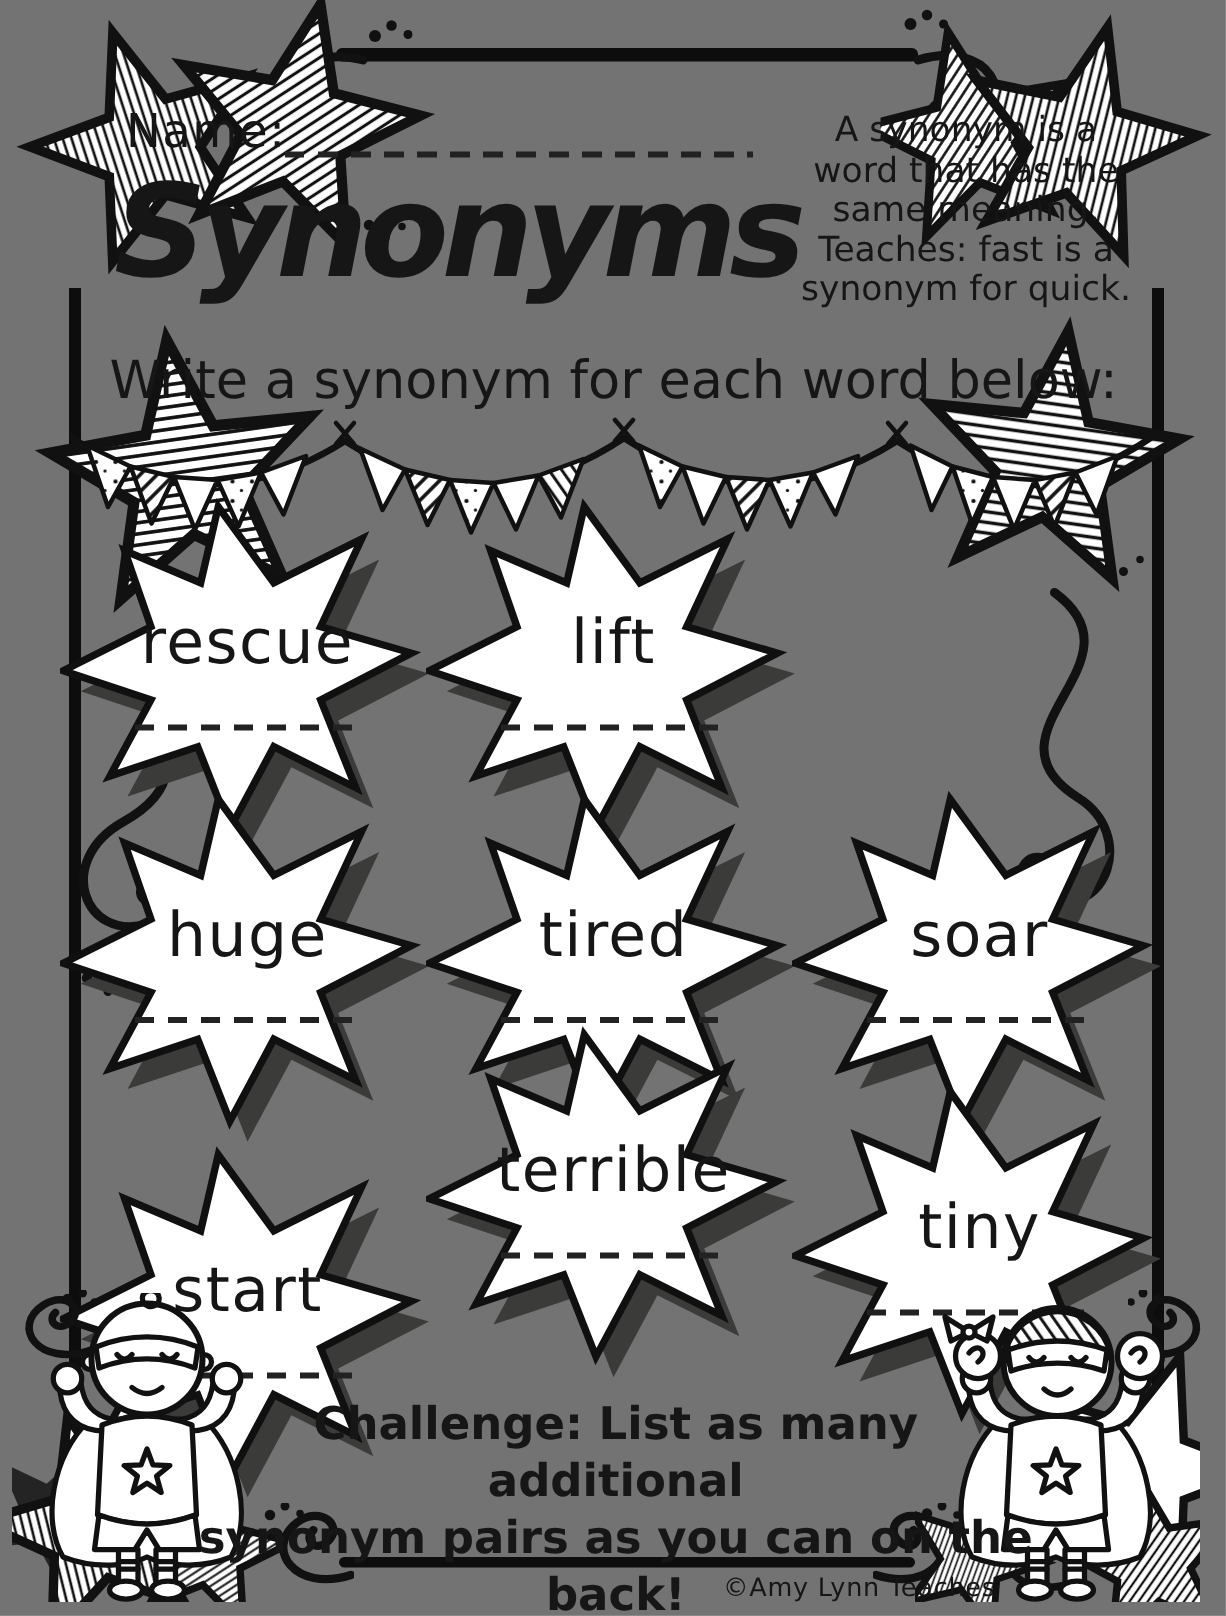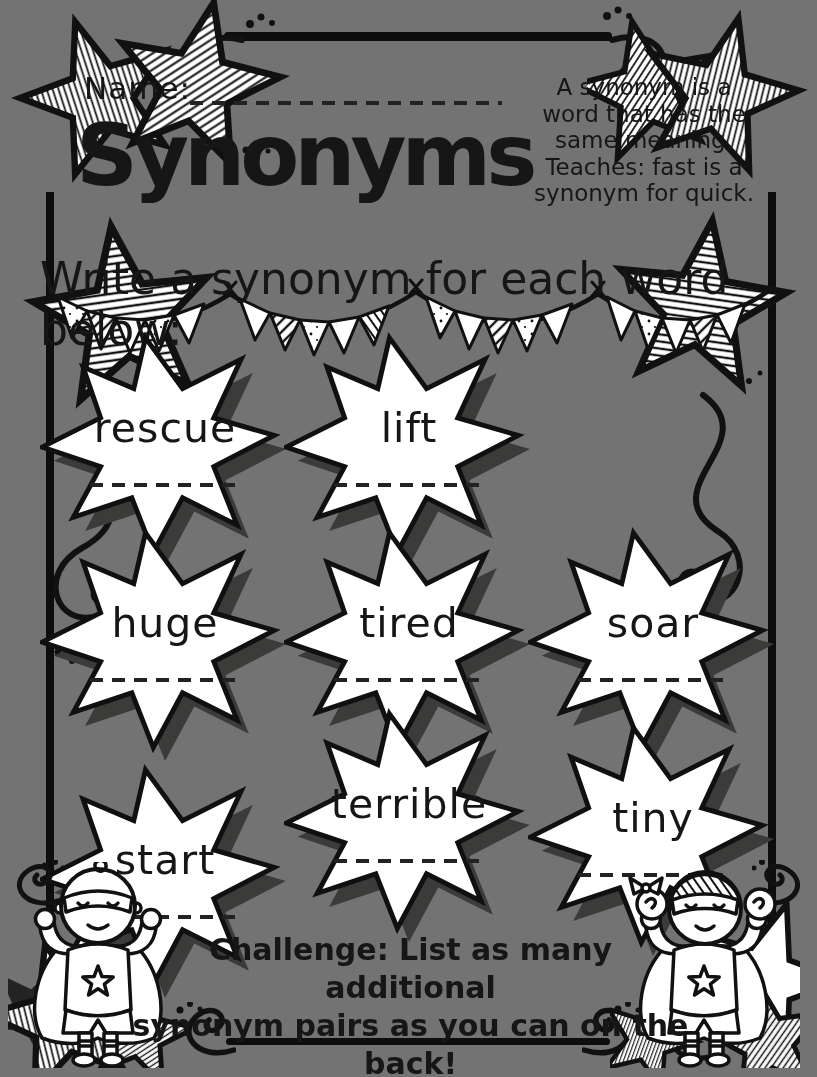--- a/index.html
+++ b/index.html
@@ -9,25 +9,25 @@
   .defs{position:absolute;width:0;height:0;}
   .abs{position:absolute;}
   
   .border-v{position:absolute;top:192px;width:8px;height:825px;background:#0d0d0d;z-index:1;}
   .rule-h{position:absolute;height:9px;background:#0d0d0d;border-radius:4px;z-index:1;}
   
   .name-label{position:absolute;left:84px;top:70px;font-size:31px;letter-spacing:1px;z-index:2;}
   .name-line{position:absolute;left:190px;top:101px;width:312px;height:4px;z-index:2;
              background:repeating-linear-gradient(90deg,#222 0 13px,transparent 13px 22px);}
   .title{position:absolute;left:76px;top:106px;width:452px;text-align:center;z-index:2;
-         font-size:86px;font-weight:bold;letter-spacing:-5px;line-height:1.15;}
+         font-size:86px;font-weight:bold;letter-spacing:-5px;line-height:1.15;font-style:italic;}
   .definition{position:absolute;left:518px;top:74px;width:252px;text-align:center;
               font-size:23px;line-height:26.5px;z-index:2;}
-  .instructions{position:absolute;left:40px;top:234px;width:738px;text-align:left;
-                font-size:44px;z-index:2;margin-top:19px;}
+  .instructions{position:absolute;left:40px;top:234px;width:738px;text-align:center;
+                font-size:35px;z-index:2;}
   
   .cell{position:absolute;width:250px;height:238px;z-index:2;}
   .cell .burst{position:absolute;left:0;top:0;width:250px;height:238px;}
   .word{position:absolute;left:25px;right:25px;top:72px;text-align:center;
         font-size:41px;letter-spacing:1px;font-weight:400;}
   .answer{position:absolute;left:50px;top:151px;width:150px;height:4px;
           background:repeating-linear-gradient(90deg,#222 0 13px,transparent 13px 22px);}
   
   .challenge{position:absolute;left:128px;top:931px;width:565px;text-align:center;
              font-size:30px;line-height:38px;z-index:6;font-weight:bold;}
@@ -200,21 +200,21 @@
     <div class="word">soar</div>
     <div class="answer"></div>
   </div>
   <div class="cell" style="left:40px;top:764px">
     <svg class="burst" viewBox="0 0 256 244">
         <use href="#burst-g"></use>
       </svg>
     <div class="word">start</div>
     <div class="answer"></div>
   </div>
-  <div class="cell" style="left:284px;top:708px">
+  <div class="cell" style="left:284px;top:684px">
     <svg class="burst" viewBox="0 0 256 244">
         <use href="#burst-g"></use>
       </svg>
     <div class="word">terrible</div>
     <div class="answer"></div>
   </div>
   <div class="cell" style="left:528px;top:722px">
     <svg class="burst" viewBox="0 0 256 244">
         <use href="#burst-g"></use>
       </svg>
@@ -335,14 +335,15 @@
       <path d="M76,43 q5,6 10,0" fill="none"></path>
       <path d="M104,43 q5,6 10,0" fill="none"></path>
       <path d="M86,64 Q95,72 104,64" fill="none"></path>
     </g>
   </svg>
 
   <div class="challenge">
     <div>Challenge: List as many additional</div>
     <div>synonym pairs as you can on the back!</div>
   </div>
+  <div class="credit">©Amy Lynn Teaches</div>
 
 </div>
 
 </body></html>

